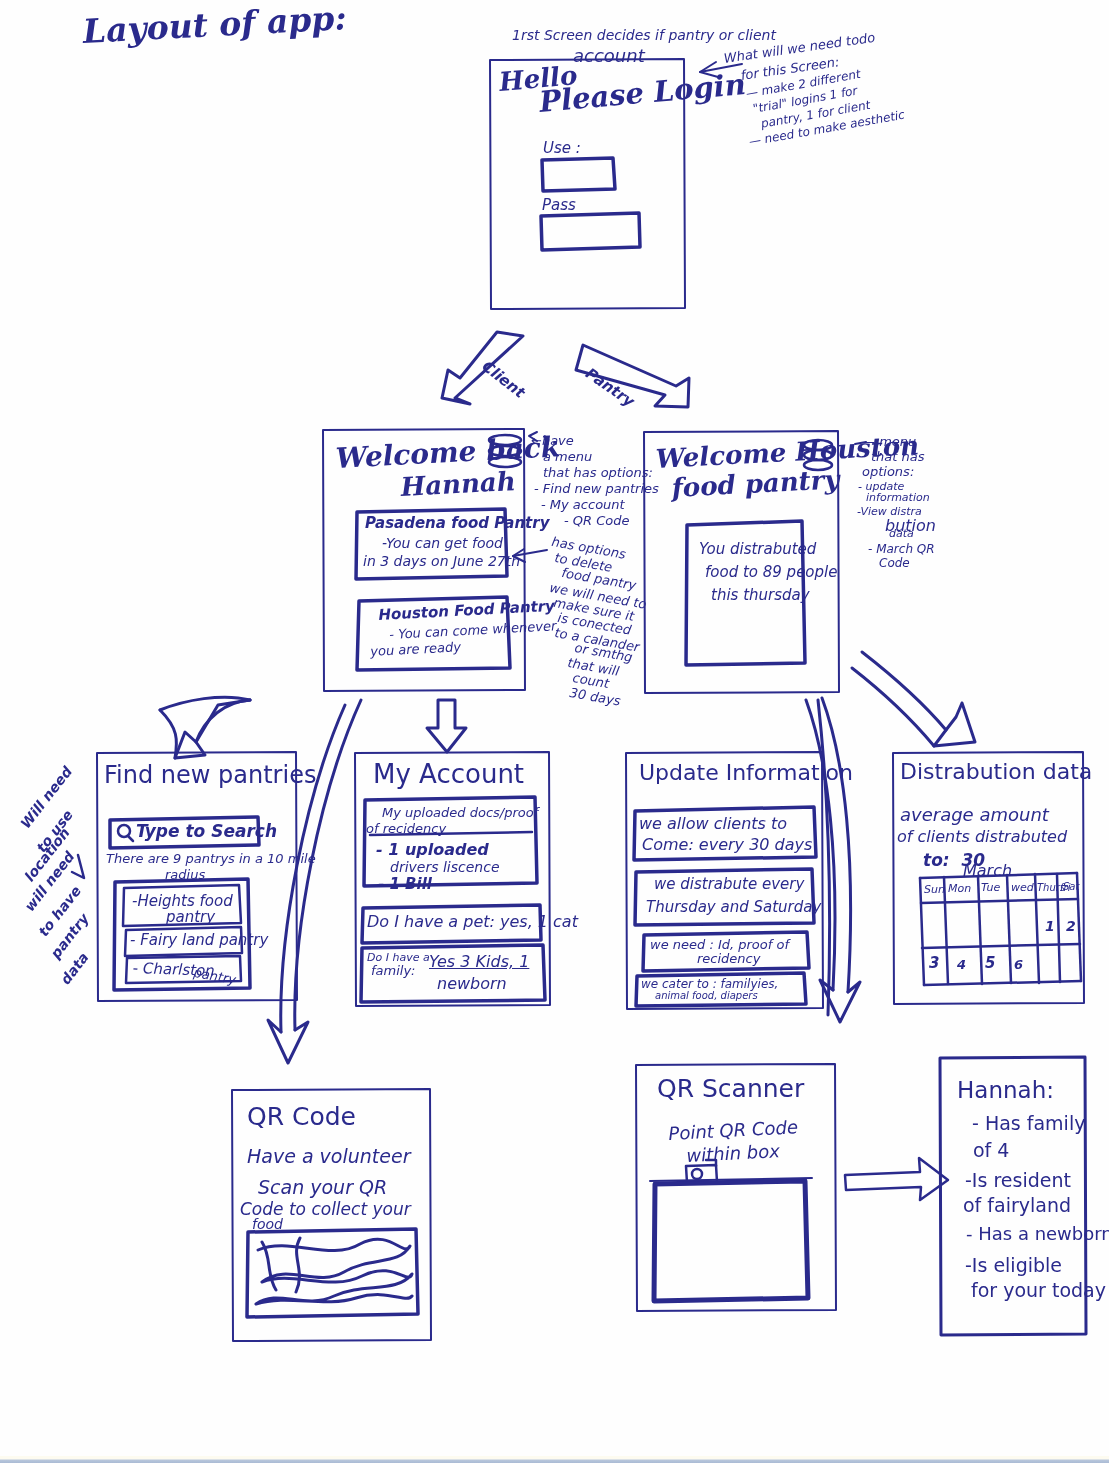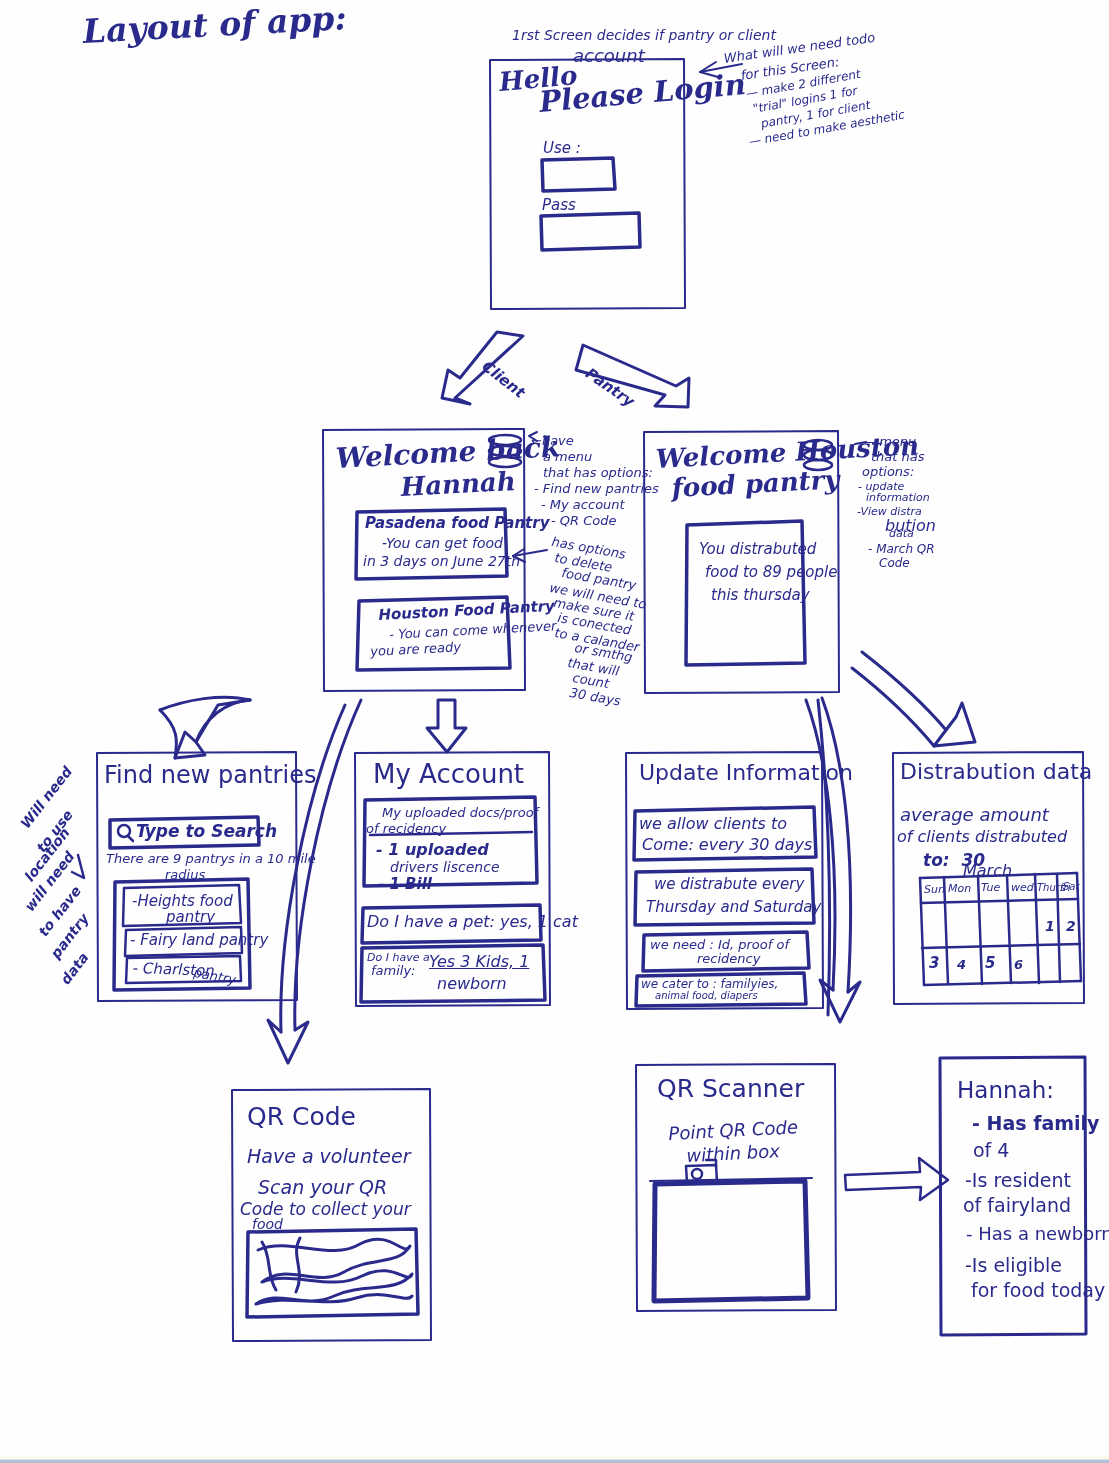--- a/index.html
+++ b/index.html
@@ -203,21 +203,21 @@
 
 <div class="t hand bold rot-3" style="left:378px;top:607px;font-size:15px;">Houston Food Pantry</div>
 <div class="t hand rot-3" style="left:389px;top:628px;font-size:13px;">- You can come whenever</div>
 <div class="t hand rot-3" style="left:370px;top:645px;font-size:13px;">you are ready</div>
 
 <div class="t hand" style="left:531px;top:434px;font-size:13px;">←have</div>
 <div class="t hand" style="left:543px;top:450px;font-size:13px;">a menu</div>
 <div class="t hand" style="left:543px;top:466px;font-size:13px;">that has options:</div>
 <div class="t hand" style="left:534px;top:482px;font-size:13px;">- Find new pantries</div>
 <div class="t hand" style="left:541px;top:498px;font-size:13px;">- My account</div>
-<div class="t hand" style="left:551px;top:514px;font-size:13px;">- QR Code</div>
+<div class="t hand" style="left:564px;top:514px;font-size:13px;">- QR Code</div>
 
 <div class="t hand rot10" style="left:553px;top:535px;font-size:13px;">has options</div>
 <div class="t hand rot10" style="left:556px;top:551px;font-size:13px;">to delete</div>
 <div class="t hand rot10" style="left:563px;top:566px;font-size:13px;">food pantry</div>
 <div class="t hand rot10" style="left:551px;top:581px;font-size:13px;">we will need to</div>
 <div class="t hand rot10" style="left:555px;top:596px;font-size:13px;">make sure it</div>
 <div class="t hand rot10" style="left:559px;top:611px;font-size:13px;">is conected</div>
 <div class="t hand rot10" style="left:556px;top:626px;font-size:13px;">to a calander</div>
 <div class="t hand rot10" style="left:576px;top:641px;font-size:13px;">or smthg</div>
 <div class="t hand rot10" style="left:569px;top:656px;font-size:13px;">that will</div>
@@ -307,23 +307,23 @@
 <div class="t hand" style="left:247px;top:1146px;font-size:19px;">Have a volunteer</div>
 <div class="t hand rot-2" style="left:258px;top:1177px;font-size:19px;">Scan your QR</div>
 <div class="t hand rot-2" style="left:240px;top:1200px;font-size:17px;">Code to collect your</div>
 <div class="t hand rot-2" style="left:252px;top:1217px;font-size:14px;">food</div>
 
 <div class="t print rot-2" style="left:657px;top:1075px;font-size:25px;">QR Scanner</div>
 <div class="t hand rot-3" style="left:668px;top:1124px;font-size:18px;">Point QR Code</div>
 <div class="t hand rot-3" style="left:686px;top:1146px;font-size:18px;">within box</div>
 
 <div class="t print" style="left:957px;top:1078px;font-size:23px;">Hannah:</div>
-<div class="t print" style="left:972px;top:1113px;font-size:19px;font-weight:bold;">- Has family</div>
+<div class="t print" style="left:972px;top:1113px;font-size:19px;">- Has family</div>
 <div class="t print" style="left:973px;top:1140px;font-size:19px;">of 4</div>
 <div class="t print" style="left:965px;top:1170px;font-size:19px;">-Is resident</div>
 <div class="t print" style="left:963px;top:1195px;font-size:19px;">of fairyland</div>
 <div class="t print" style="left:966px;top:1224px;font-size:18px;">- Has a newborn</div>
 <div class="t print" style="left:965px;top:1255px;font-size:19px;">-Is eligible</div>
-<div class="t print" style="left:971px;top:1280px;font-size:19px;">for food today</div>
+<div class="t print" style="left:971px;top:1280px;font-size:19px;">for your today</div>
 
 <div class="bottom-edge"></div>
 
 </div>
 
 </body></html>

